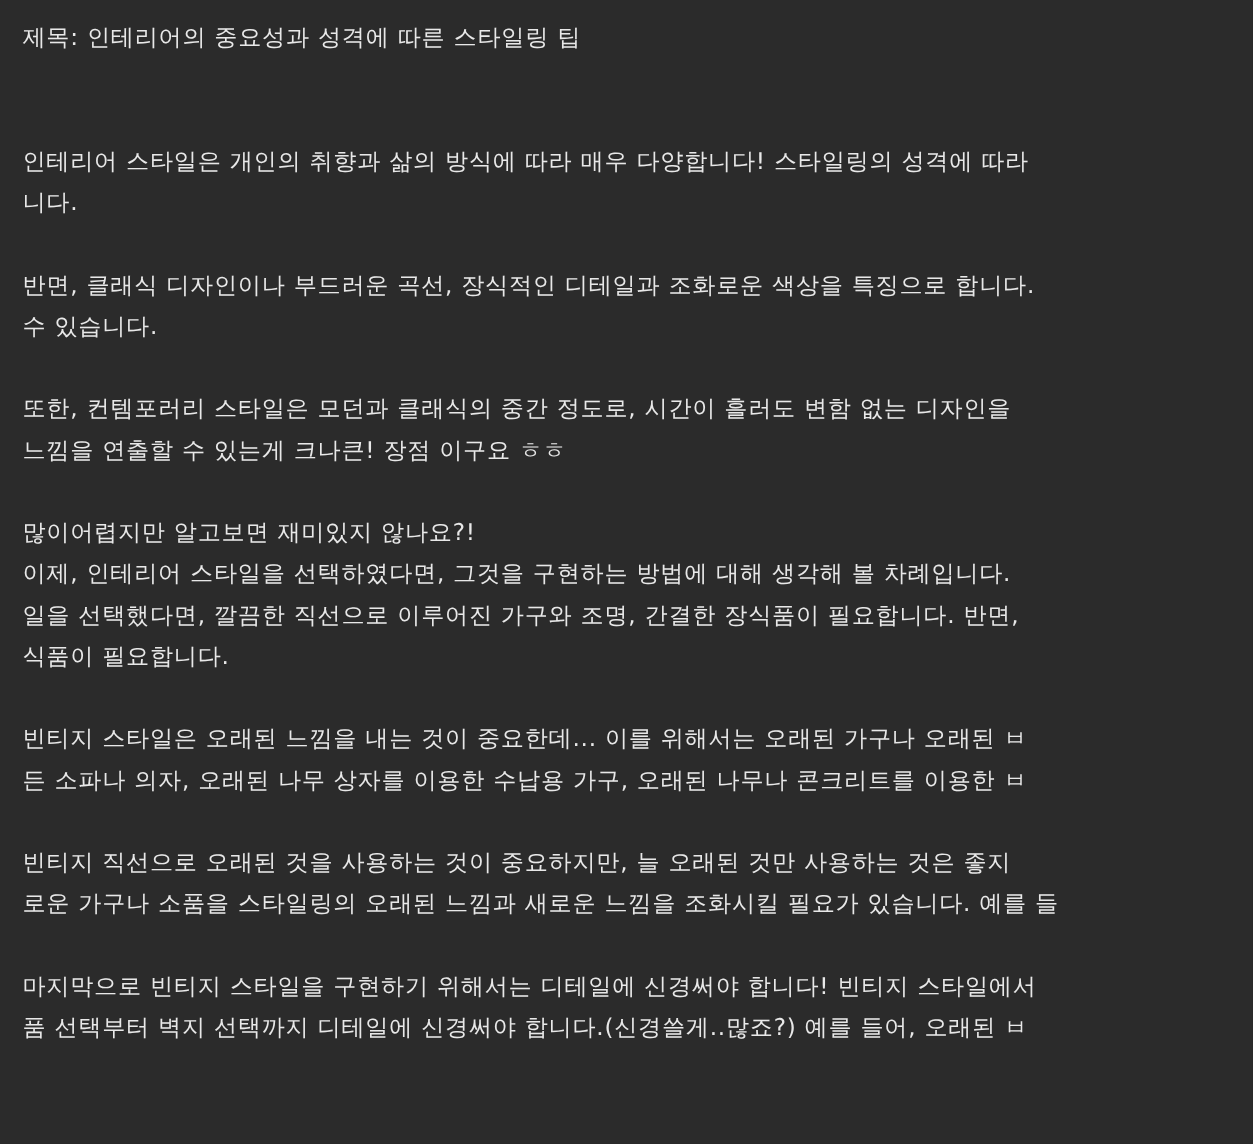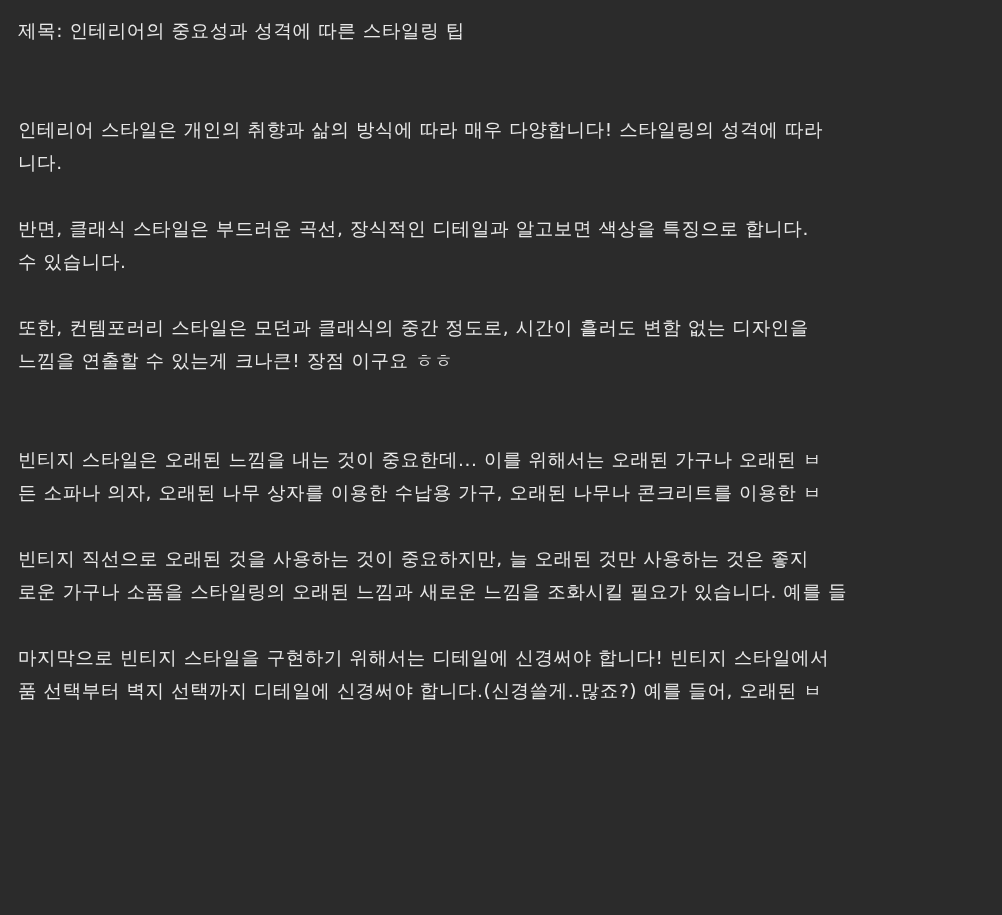--- a/index.html
+++ b/index.html
@@ -46,31 +46,37 @@
 
   <div class="spacer"></div>
 
   <div class="para">
     <div class="line">인테리어 스타일은 개인의 취향과 삶의 방식에 따라 매우 다양합니다! 스타일링의 성격에 따라</div>
     <div class="line">니다.</div>
   </div>
   <div class="spacer"></div>
 
   <div class="para">
-    <div class="line">반면, 클래식 스타일은 부드러운 곡선, 장식적인 디테일과 알고보면 색상을 특징으로 합니다.</div>
+    <div class="line">반면, 클래식 디자인이나 부드러운 곡선, 장식적인 디테일과 조화로운 색상을 특징으로 합니다.</div>
     <div class="line">수 있습니다.</div>
   </div>
   <div class="spacer"></div>
 
   <div class="para">
     <div class="line">또한, 컨템포러리 스타일은 모던과 클래식의 중간 정도로, 시간이 흘러도 변함 없는 디자인을</div>
     <div class="line">느낌을 연출할 수 있는게 크나큰! 장점 이구요 ㅎㅎ</div>
   </div>
   <div class="spacer"></div>
 
+  <div class="para">
+    <div class="line">많이어렵지만 알고보면 재미있지 않나요?!</div>
+    <div class="line">이제, 인테리어 스타일을 선택하였다면, 그것을 구현하는 방법에 대해 생각해 볼 차례입니다.</div>
+    <div class="line">일을 선택했다면, 깔끔한 직선으로 이루어진 가구와 조명, 간결한 장식품이 필요합니다. 반면,</div>
+    <div class="line">식품이 필요합니다.</div>
+  </div>
   <div class="spacer"></div>
 
   <div class="para">
     <div class="line">빈티지 스타일은 오래된 느낌을 내는 것이 중요한데... 이를 위해서는 오래된 가구나 오래된 ㅂ</div>
     <div class="line">든 소파나 의자, 오래된 나무 상자를 이용한 수납용 가구, 오래된 나무나 콘크리트를 이용한 ㅂ</div>
   </div>
   <div class="spacer"></div>
 
   <div class="para">
     <div class="line">빈티지 직선으로 오래된 것을 사용하는 것이 중요하지만, 늘 오래된 것만 사용하는 것은 좋지</div>

